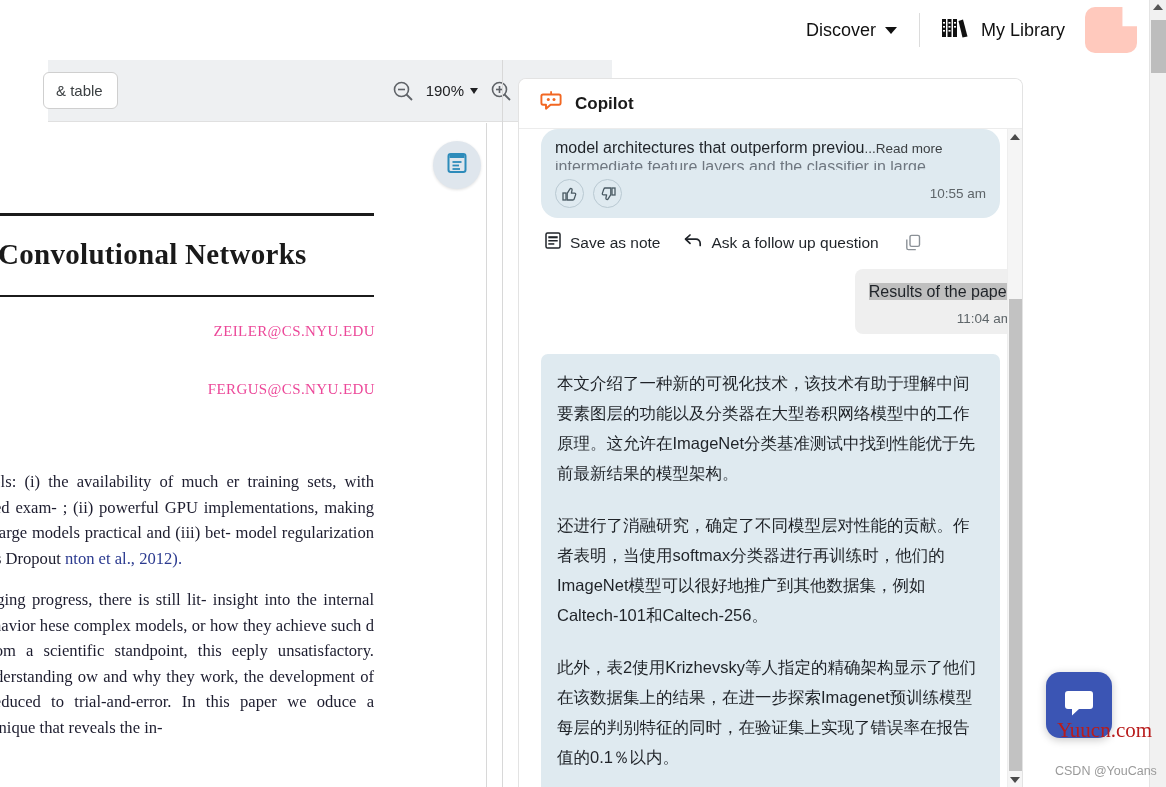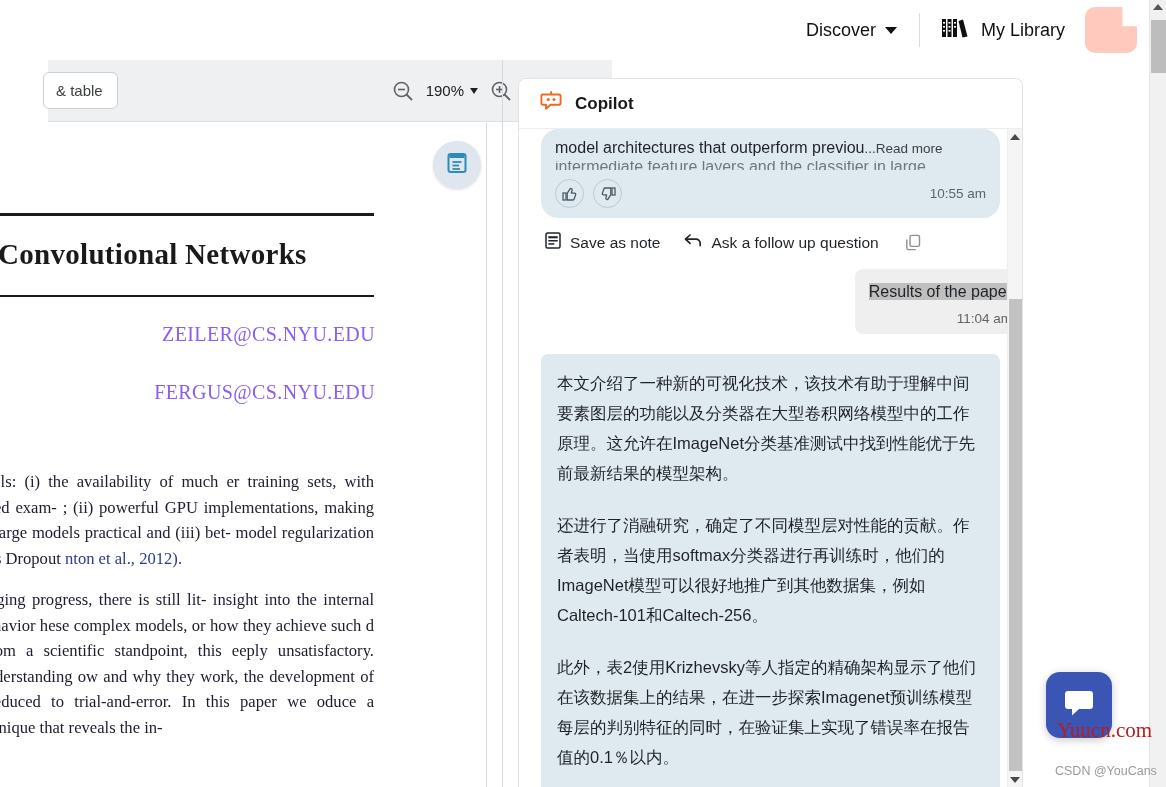--- a/index.html
+++ b/index.html
@@ -100,21 +100,21 @@
     font-family: "Liberation Serif", serif;
     font-size: 29px; font-weight: bold; color: #1a1a1a;
     letter-spacing: 0.3px;
     padding: 22px 0 24px 116px; white-space: nowrap;
   }
   .author-block { padding-top: 26px; }
   .author-row { position: relative; height: 58px; }
   .author-email {
     position: absolute; right: 107px; top: 0;
     font-family: "Liberation Serif", serif;
-    font-size: 20px; font-variant: small-caps; letter-spacing: 0.4px; color: #8b5cf6;
+    font-size: 15px; font-variant: small-caps; letter-spacing: 0.4px; color: #ec4899;
   }
   .body-col {
     padding-top: 30px; width: 492px;
     font-family: "Liberation Serif", serif;
     font-size: 16.6px; line-height: 25.5px; color: #1c1c2e;
     text-align: justify;
   }
   .body-col p { margin-bottom: 16px; }
   .cite { color: #2b3a8f; }
 

